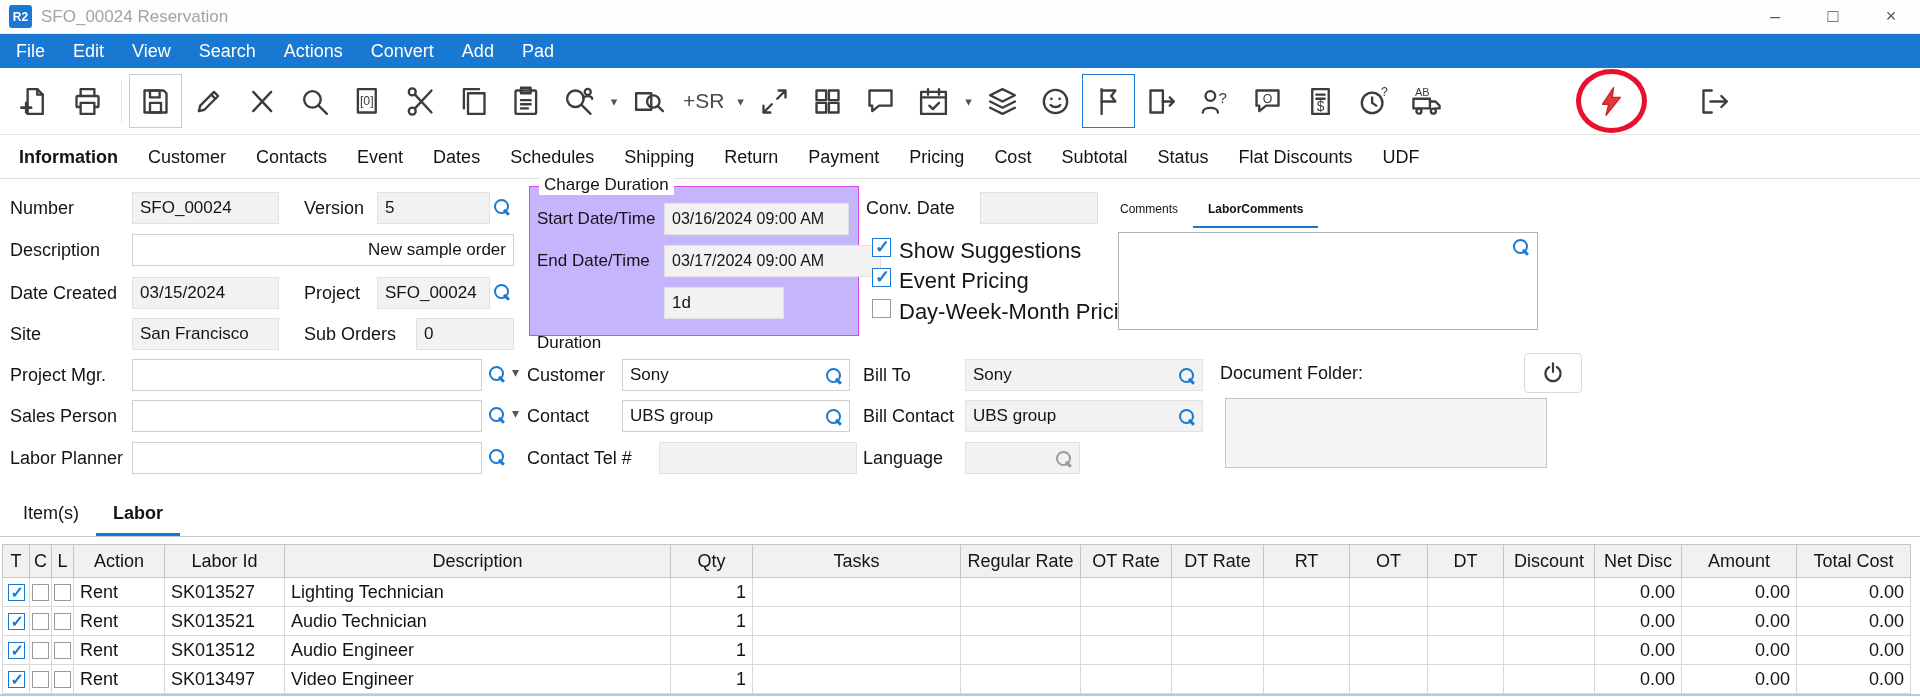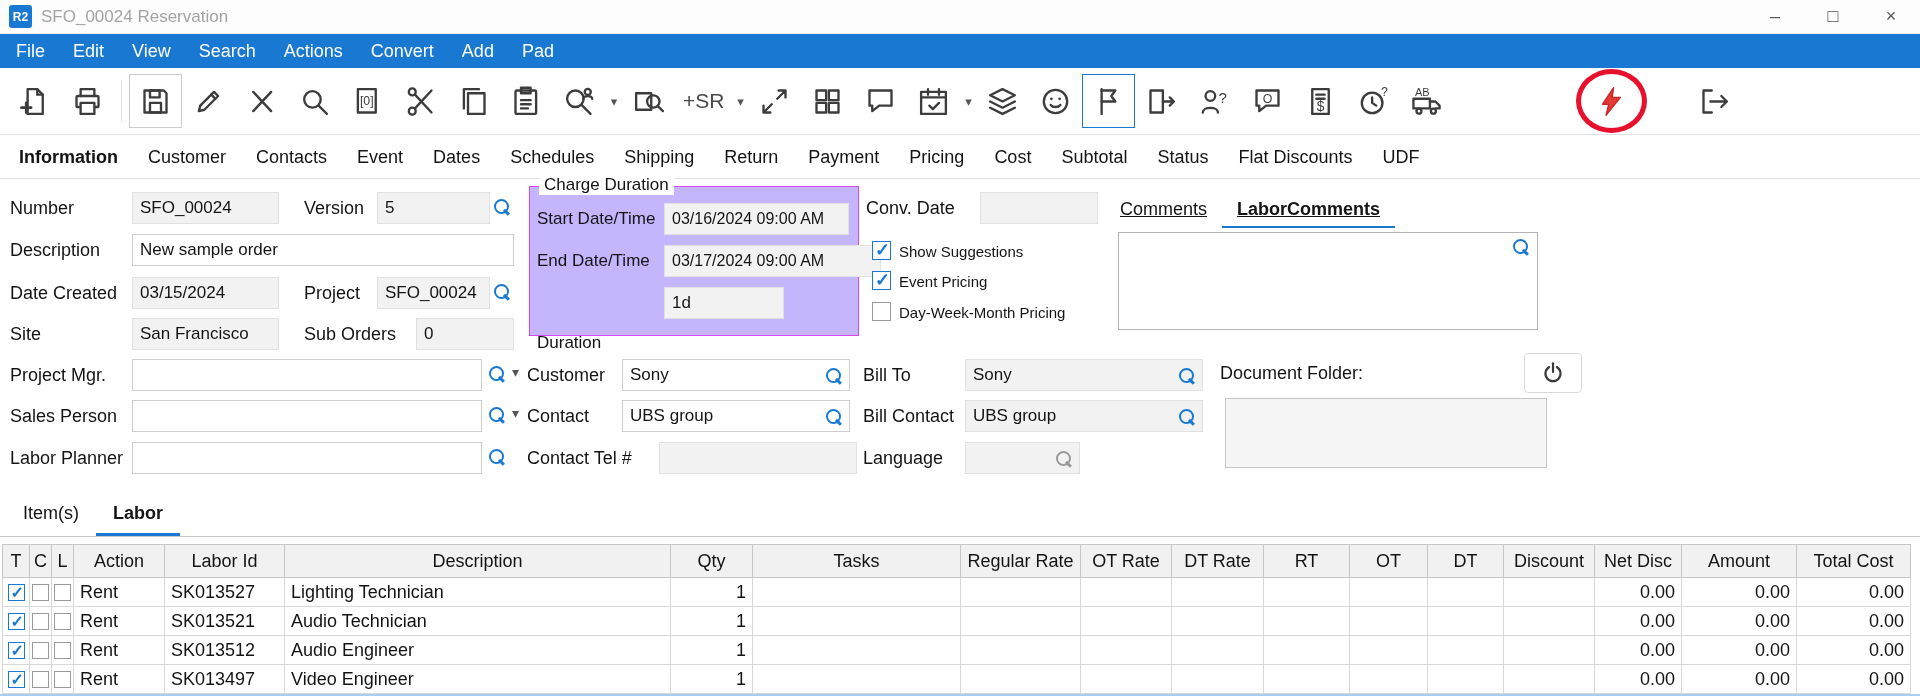--- a/index.html
+++ b/index.html
@@ -45,25 +45,25 @@
   .mag::after { content:""; position:absolute; left:11px; top:10px; width:2.5px; height:7px; background:#1878D2; transform:rotate(-45deg); }
   .mag.g::before { border-color:#9a9a9a; }
   .mag.g::after { background:#9a9a9a; }
   .magabs { position:absolute; }
   .ddabs { position:absolute; font-size:14px; color:#555; }
   .grp { position:absolute; border:1px solid #d946ef; background:#c4b5fd; }
   .grp .legend { position:absolute; top:-12px; left:9px; background:#fff; padding:0 5px; font-size:17px; }
   .cb { width:19px; height:19px; border:1px solid #9a9a9a; background:#fff; display:inline-block; position:relative; flex:0 0 auto; }
   .cb.checked { border-color:#1878D2; }
   .cb.checked::after { content:"\2713"; position:absolute; left:2px; top:-3px; font-size:18px; font-weight:bold; color:#1878D2; }
-  .ckrow { position:absolute; display:flex; align-items:flex-end; gap:8px; height:22px; font-size:15px; }
+  .ckrow { position:absolute; display:flex; align-items:flex-start; gap:8px; height:22px; font-size:22px; }
 
   
   .ctabs { position:absolute; left:1105px; top:190px; display:flex; }
-  .ctabs span { padding:0 15px; height:38px; line-height:38px; font-size:18px; cursor:default;text-decoration:underline; }
+  .ctabs span { padding:0 15px; height:38px; line-height:38px; font-size:12px; cursor:default; }
   .ctabs span.active { font-weight:bold; border-bottom:2px solid #1878D2; }
   .box1 { position:absolute; left:1118px; top:232px; width:420px; height:98px; background:#fff; border:1px solid #b3b3b3; }
   .box1 .mag { position:absolute; right:7px; top:6px; }
   .box2 { position:absolute; left:1225px; top:398px; width:322px; height:70px; background:#f5f5f5; border:1px solid #c6c6c6; }
   .pwr { position:absolute; left:1524px; top:353px; width:58px; height:40px; background:#fff; border:1px solid #dadada; border-radius:4px; display:flex; align-items:center; justify-content:center; }
   .pwr svg { width:26px; height:26px; stroke:#3a3a3a; fill:none; stroke-width:2; stroke-linecap:round; }
 
   
   .dtabs { position:absolute; left:6px; top:490px; display:flex; height:46px; align-items:flex-end; }
   .dtabs span { padding:0 17px; height:43px; line-height:40px; font-size:18px; cursor:default; }
@@ -312,21 +312,21 @@
     <span>UDF</span>
   </div>
 
   <div class="lbl" style="left:10px;top:192px;">Number</div>
   <div class="fld" style="left:132px;top:192px;width:147px;">SFO_00024</div>
   <div class="lbl" style="left:304px;top:192px;">Version</div>
   <div class="fld" style="left:377px;top:192px;width:113px;">5</div>
   <span class="mag magabs" style="left:494px;top:199px;"></span>
 
   <div class="lbl" style="left:10px;top:234px;">Description</div>
-  <div class="fld w" style="left:132px;top:234px;width:382px;">New sample order</div>
+  <div class="fld w" style="left:132px;top:234px;width:382px;text-align:right;">New sample order</div>
 
   <div class="lbl" style="left:10px;top:277px;">Date Created</div>
   <div class="fld" style="left:132px;top:277px;width:147px;">03/15/2024</div>
   <div class="lbl" style="left:304px;top:277px;">Project</div>
   <div class="fld" style="left:377px;top:277px;width:113px;">SFO_00024</div>
   <span class="mag magabs" style="left:494px;top:284px;"></span>
 
   <div class="lbl" style="left:10px;top:318px;">Site</div>
   <div class="fld" style="left:132px;top:318px;width:147px;">San Francisco</div>
   <div class="lbl" style="left:304px;top:318px;">Sub Orders</div>

